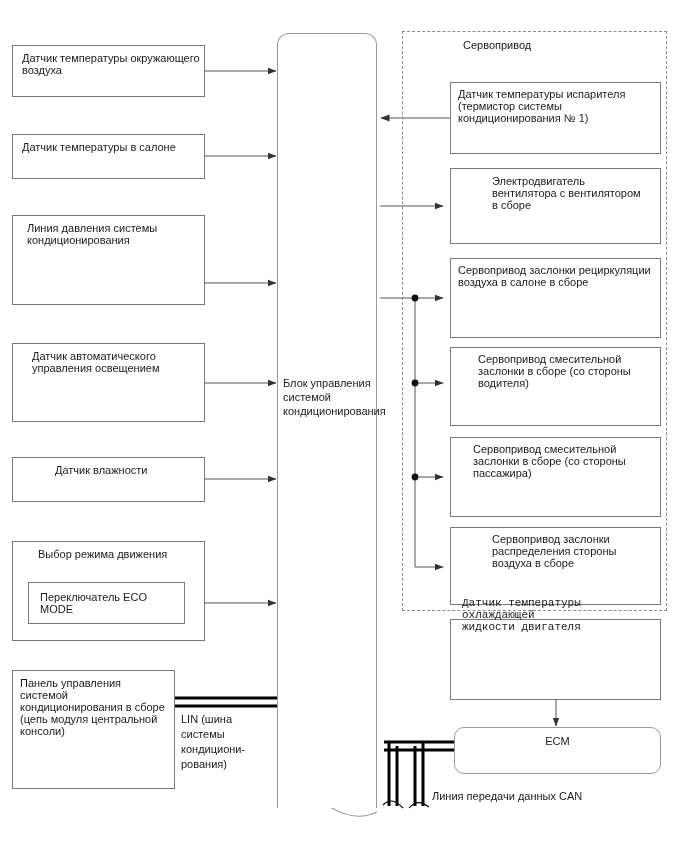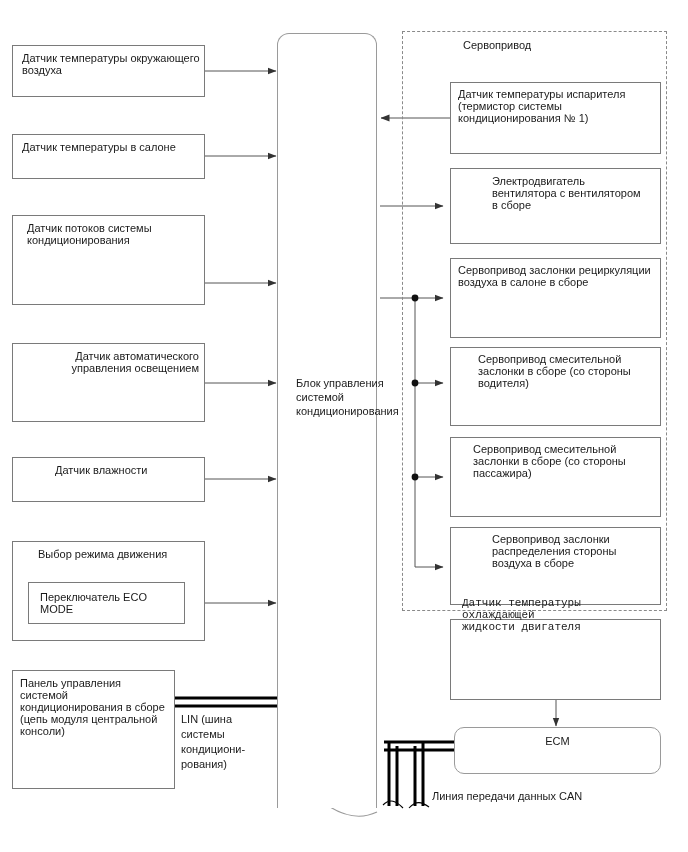--- a/index.html
+++ b/index.html
@@ -143,44 +143,44 @@
   </svg>
 
   <div class="box" style="left:12px; top:45px; width:193px; height:52px;"></div>
   <div class="box-label" style="left:22px; top:52px; width:178px;">Датчик температуры окружающего
 воздуха</div>
 
   <div class="box" style="left:12px; top:134px; width:193px; height:45px;"></div>
   <div class="box-label" style="left:22px; top:141px; width:178px;">Датчик температуры в салоне</div>
 
   <div class="box" style="left:12px; top:215px; width:193px; height:90px;"></div>
-  <div class="box-label" style="left:27px; top:222px; width:172px;">Датчик потоков системы
+  <div class="box-label" style="left:27px; top:222px; width:172px;">Линия давления системы
 кондиционирования</div>
 
   <div class="box" style="left:12px; top:343px; width:193px; height:79px;"></div>
-  <div class="box-label" style="left:32px; top:350px; width:167px;text-align:right;">Датчик автоматического
+  <div class="box-label" style="left:32px; top:350px; width:167px;">Датчик автоматического
 управления освещением</div>
 
   <div class="box" style="left:12px; top:457px; width:193px; height:45px;"></div>
   <div class="box-label" style="left:55px; top:464px; width:150px;">Датчик влажности</div>
 
   <div class="box" style="left:12px; top:541px; width:193px; height:100px;"></div>
   <div class="box-label" style="left:38px; top:548px; width:165px;">Выбор режима движения</div>
 
   <div class="box" style="left:28px; top:582px; width:157px; height:42px;"></div>
   <div class="box-label" style="left:40px; top:591px; width:134px;">Переключатель ECO MODE</div>
 
   <div class="box" style="left:12px; top:670px; width:163px; height:119px;"></div>
   <div class="box-label" style="left:20px; top:677px; width:152px;">Панель управления системой
 кондиционирования в сборе
 (цепь модуля центральной
 консоли)</div>
 
   <div class="rounded" style="left:277px; top:33px; width:100px; height:775px; border-bottom:none; border-radius:12px 12px 0 0;"></div>
-  <div class="cu-block-text" style="left:283px; top:376px; width:96px;margin-left:13px;">Блок управления
+  <div class="cu-block-text" style="left:283px; top:376px; width:96px;">Блок управления
 системой
 кондиционирования</div>
 
   <div class="dashed-group" style="left:402px; top:31px; width:265px; height:580px;"></div>
   <div class="group-title" style="left:463px; top:38px;">Сервопривод</div>
 
   <div class="box" style="left:450px; top:82px; width:211px; height:72px;"></div>
   <div class="box-label" style="left:458px; top:88px; width:202px;">Датчик температуры испарителя
 (термистор системы
 кондиционирования № 1)</div>

